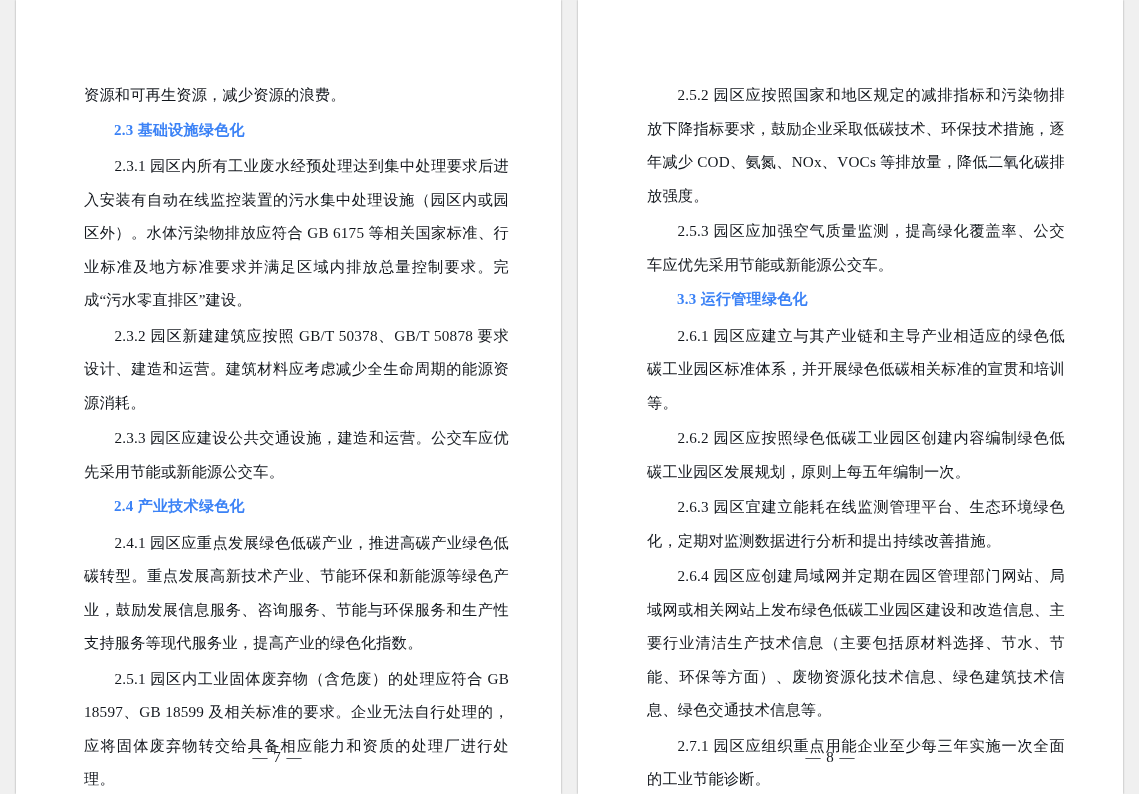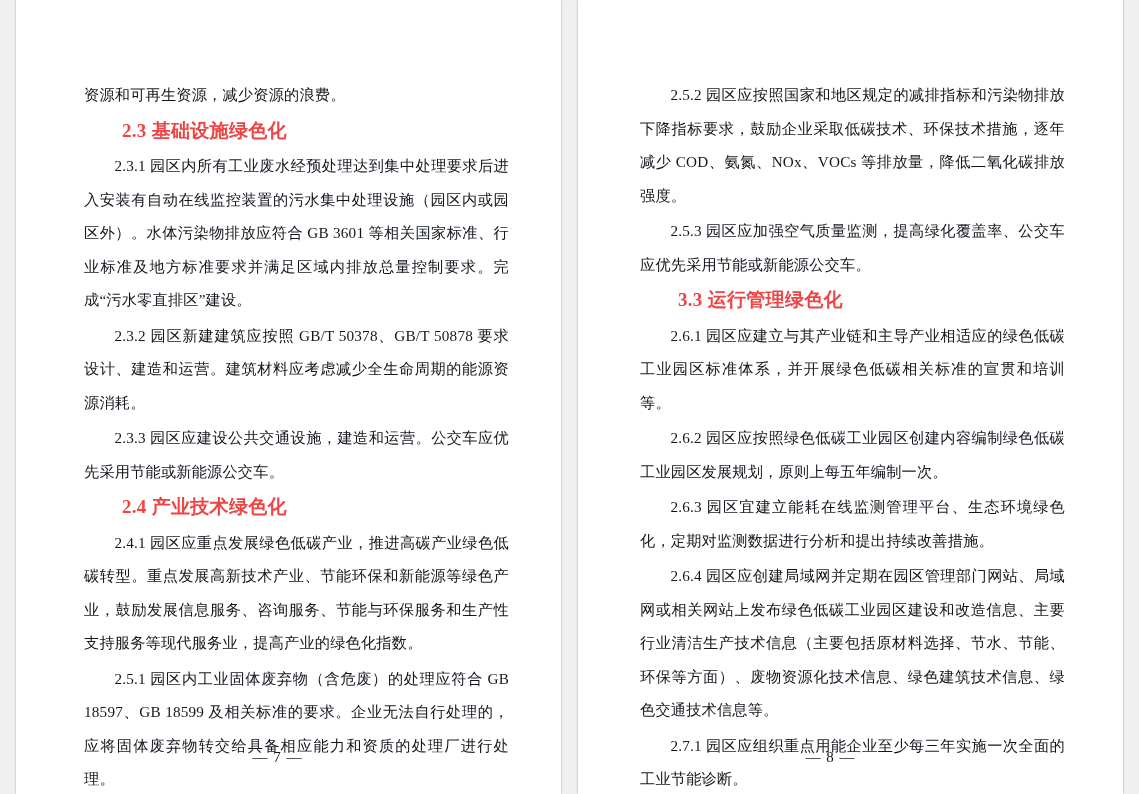--- a/index.html
+++ b/index.html
@@ -37,43 +37,44 @@
     position: absolute;
     left: 0;
     right: 0;
     top: 78px;
     bottom: 0;
     padding: 0 52px 0 68px;
     box-sizing: border-box;
   }
   .page.right .page-inner {
     padding: 0 58px 0 62px;
+    margin-left: 7px;
   }
   p {
     margin: 0 0 2px 0;
     font-size: 15.2px;
     line-height: 33.5px;
     color: #12161c;
     text-align: justify;
     text-justify: inter-ideograph;
     letter-spacing: 0.2px;
   }
   p.indent {
     text-indent: 2em;
   }
   p.noindent {
     text-indent: 0;
   }
   h3.heading {
     margin: 0 0 2px 0;
-    font-size: 19px;
+    font-size: 15px;
     line-height: 33.5px;
     font-weight: bold;
     text-indent: 2em;
-    color: #ef4444;
+    color: #3b82f6;
     letter-spacing: 0.3px;
   }
   .folio {
     position: absolute;
     bottom: 28px;
     width: 100%;
     left: 0;
     text-align: center;
     font-size: 15px;
     color: #12161c;
@@ -90,21 +91,21 @@
 </style>
 </head>
 <body>
 
 <div class="viewer">
 
   <div class="page left">
     <div class="page-inner">
       <p class="noindent">资源和可再生资源，减少资源的浪费。</p>
       <h3 class="heading">2.3  基础设施绿色化</h3>
-      <p class="indent">2.3.1  园区内所有工业废水经预处理达到集中处理要求后进入安装有自动在线监控装置的污水集中处理设施（园区内或园区外）。水体污染物排放应符合 GB 3601 等相关国家标准、行业标准及地方标准要求并满足区域内排放总量控制要求。完成“污水零直排区”建设。</p>
+      <p class="indent">2.3.1  园区内所有工业废水经预处理达到集中处理要求后进入安装有自动在线监控装置的污水集中处理设施（园区内或园区外）。水体污染物排放应符合 GB 6175 等相关国家标准、行业标准及地方标准要求并满足区域内排放总量控制要求。完成“污水零直排区”建设。</p>
       <p class="indent">2.3.2  园区新建建筑应按照 GB/T 50378、GB/T 50878 要求设计、建造和运营。建筑材料应考虑减少全生命周期的能源资源消耗。</p>
       <p class="indent">2.3.3  园区应建设公共交通设施，建造和运营。公交车应优先采用节能或新能源公交车。</p>
       <h3 class="heading">2.4  产业技术绿色化</h3>
       <p class="indent">2.4.1  园区应重点发展绿色低碳产业，推进高碳产业绿色低碳转型。重点发展高新技术产业、节能环保和新能源等绿色产业，鼓励发展信息服务、咨询服务、节能与环保服务和生产性支持服务等现代服务业，提高产业的绿色化指数。</p>
       <p class="indent">2.5.1  园区内工业固体废弃物（含危废）的处理应符合 GB 18597、GB 18599 及相关标准的要求。企业无法自行处理的，应将固体废弃物转交给具备相应能力和资质的处理厂进行处理。</p>
     </div>
     <div class="folio">— 7 —</div>
   </div>
 
   <div class="page right">

